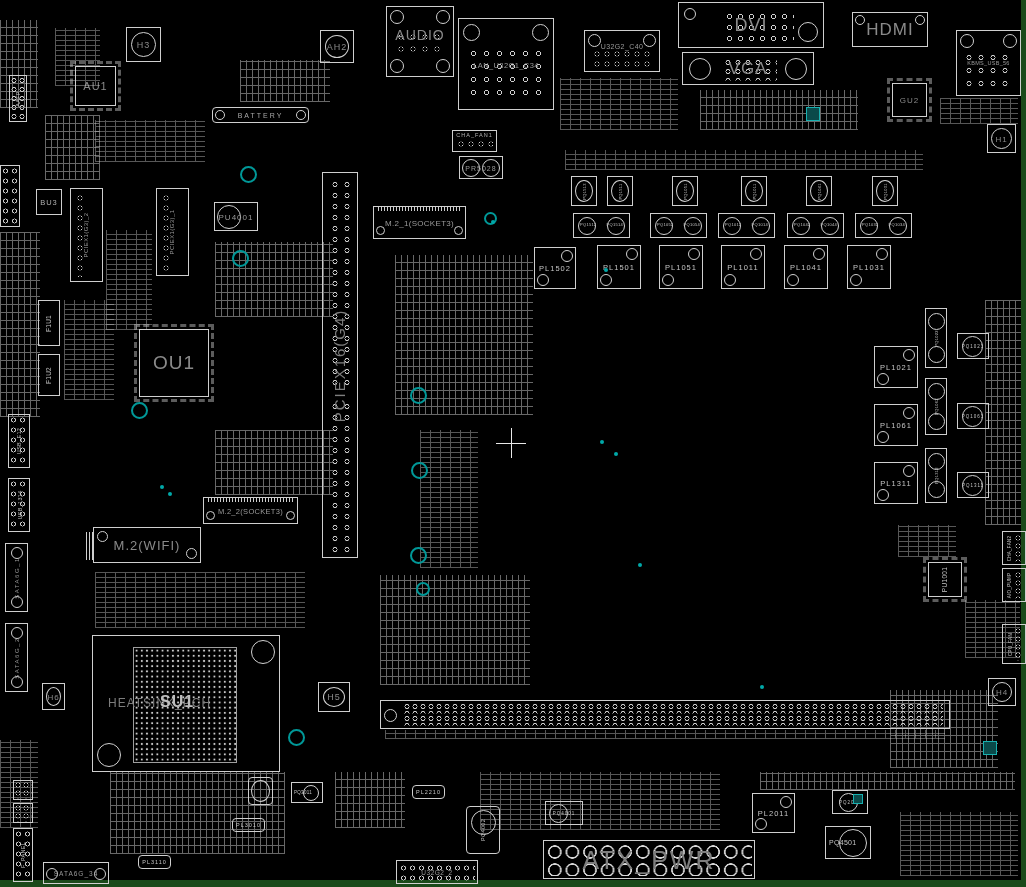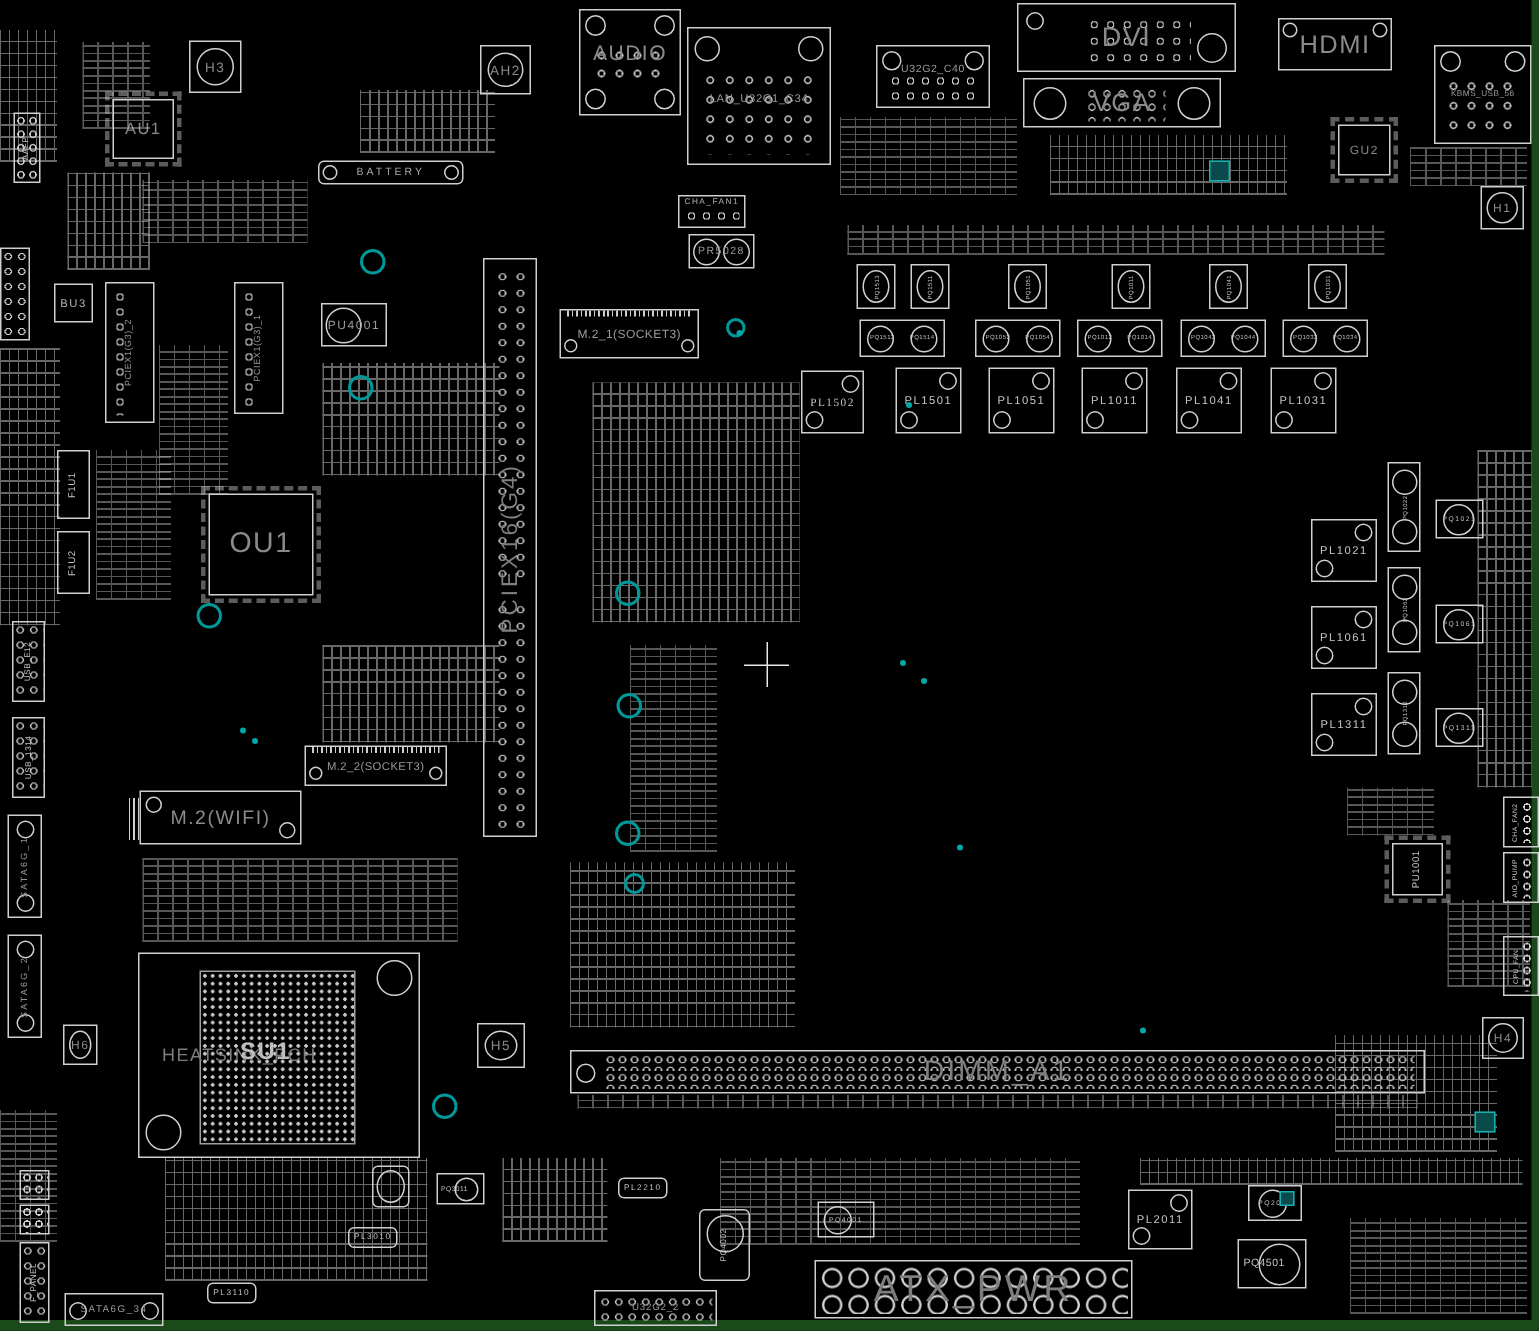--- a/index.html
+++ b/index.html
@@ -268,21 +268,21 @@
   <div class="c" style="left:855px;top:213px;width:57px;height:25px;">
         <i class="ring" style="left:4px;top:3px;width:18px;height:18px;"></i>
         <i class="ring" style="right:4px;top:3px;width:18px;height:18px;"></i>
         <span class="lab sm" style="left:6px;top:8px;font-size:4px;">PQ1032</span>
         <span class="lab sm" style="right:6px;top:8px;font-size:4px;">PQ1034</span>
       </div>
 
   <div class="c" style="left:534px;top:247px;width:42px;height:42px;">
         <i class="nub" style="right:2px;top:2px;"></i>
         <i class="nub" style="left:2px;bottom:2px;"></i>
-        <span class="lab cen mid sm" style="font-size:7.5px;font-family:Liberation Serif, serif;">PL1502</span>
+        <span class="lab cen mid sm" style="font-size:7.5px;">PL1502</span>
       </div>
   <div class="c" style="left:597px;top:245px;width:44px;height:44px;">
         <i class="nub" style="right:2px;top:2px;"></i>
         <i class="nub" style="left:2px;bottom:2px;"></i>
         <span class="lab cen mid sm" style="font-size:7.5px;">PL1501</span>
       </div>
   <div class="c" style="left:659px;top:245px;width:44px;height:44px;">
         <i class="nub" style="right:2px;top:2px;"></i>
         <i class="nub" style="left:2px;bottom:2px;"></i>
         <span class="lab cen mid sm" style="font-size:7.5px;">PL1051</span>
@@ -395,21 +395,20 @@
   <span class="lab" style="left:160px;top:693px;font-size:16px;font-weight:bold;color:#bdbdbd;letter-spacing:1px;">SU1</span>
   <div class="c" style="left:318px;top:682px;width:32px;height:30px;">
     <i class="ring" style="inset:4px;"></i>
     <span class="lab cen mid" style="font-size:9px;">H5</span>
   </div>
 
   <div class="c" style="left:380px;top:700px;width:570px;height:29px;">
     <i class="ring" style="left:3px;top:8px;width:13px;height:13px;"></i>
     <div class="dots" style="position:absolute;left:22px;right:6px;top:2px;height:11px;background-size:8px 7px;"></div>
     <div class="dots" style="position:absolute;left:22px;right:6px;bottom:2px;height:11px;background-size:8px 7px;"></div>
-    <span class="lab cen mid" style="font-size:19px;letter-spacing:2px;color:#7f7f7f;">DIMM_A1</span>
   </div>
   <div class="clu fine" style="left:385px;top:730px;width:560px;height:9px;"></div>
 
   <div class="c" style="left:543px;top:840px;width:212px;height:39px;">
     <div class="dots" style="position:absolute;inset:2px;background-image:radial-gradient(circle,transparent 5px,#d6d6d6 5.5px,#d6d6d6 6.5px,transparent 7px);background-size:17.6px 18px;"></div>
     <span class="lab cen mid" style="font-size:25px;letter-spacing:2px;color:#7d7d7d;">ATX_PWR</span>
   </div>
   <div class="c" style="left:752px;top:793px;width:43px;height:40px;">
         <i class="nub" style="right:2px;top:2px;"></i>
         <i class="nub" style="left:2px;bottom:2px;"></i>

